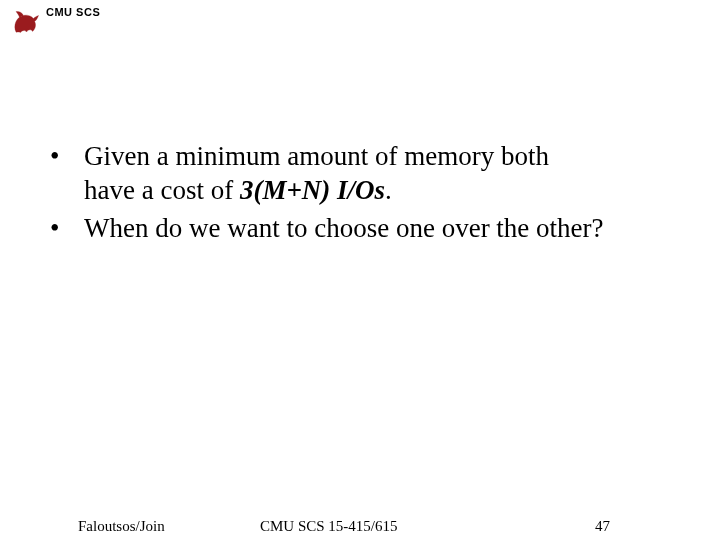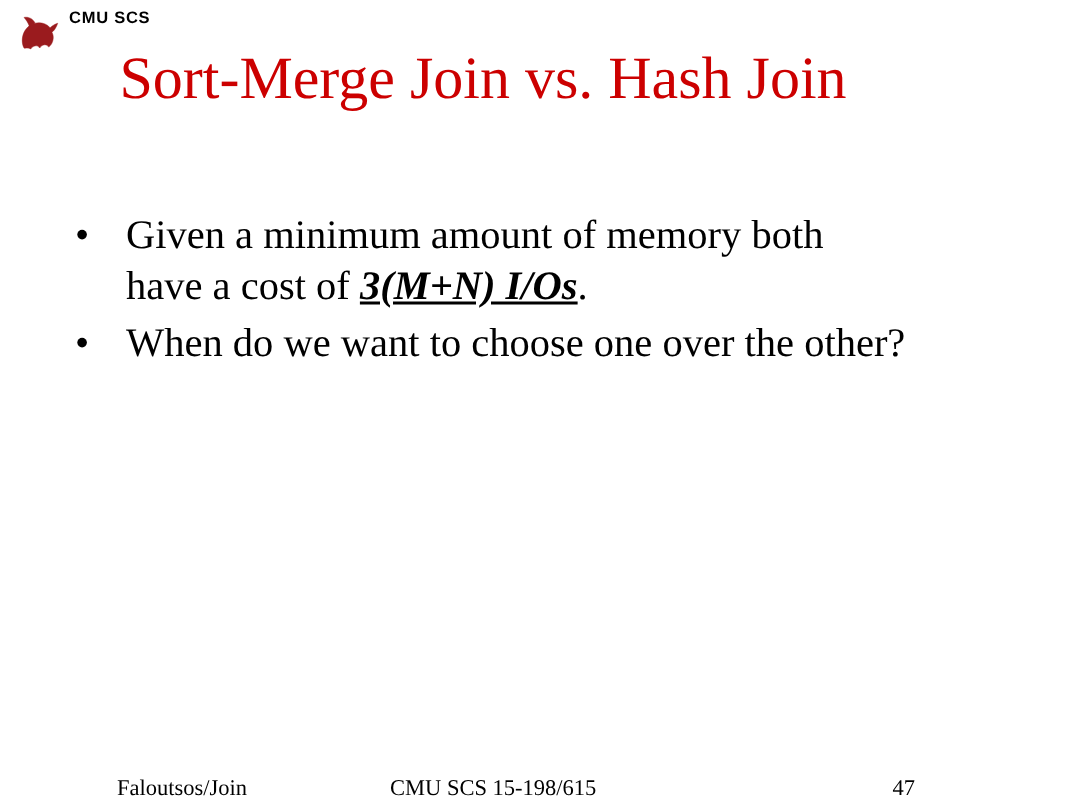--- a/index.html
+++ b/index.html
@@ -68,21 +68,20 @@
     flex: 0 0 34px;
     text-align: left;
     padding-left: 2px;
   }
   .bullet .text {
     flex: 1;
   }
   .emph {
     font-weight: bold;
     font-style: italic;
-    text-decoration: underline;
     text-align: right;
   }
   .footer {
     position: absolute;
     left: 0;
     right: 0;
     bottom: 22px;
     font-size: 15px;
     font-family: "Times New Roman", Times, serif;
     color: #000;
@@ -108,36 +107,35 @@
   <div class="header">
     <span class="logo">
       <svg viewBox="0 0 100 100" width="30" height="30" fill="#9a1b1e" stroke="#9a1b1e">
         <path d="M20 80 C10 60 20 30 45 25 C55 22 70 25 78 35 C85 28 95 25 95 25 C95 25 90 40 82 45 C88 55 85 70 75 78 C70 70 60 72 55 80 C50 72 40 75 35 82 C28 78 22 82 20 80 Z" fill="#9a1b1e"></path>
         <path d="M45 25 C40 15 30 10 20 12 C25 18 30 25 32 32" fill="#9a1b1e"></path>
       </svg>
     </span>
     <span class="dept">CMU SCS</span>
   </div>
 
-  <div class="title">Sort-Merge Join vs. Hash Join</div>
 
   <div class="body">
     <div class="bullet">
       <span class="dot">•</span>
       <span class="text">
         <span>Given a minimum amount of memory both have a cost of </span><span class="emph">3(M+N) I/Os</span><span>.</span>
       </span>
     </div>
     <div class="bullet">
       <span class="dot">•</span>
       <span class="text">
         <span>When do we want to choose one over the other?</span><span class="emph"></span><span></span>
       </span>
     </div>
   </div>
 
   <div class="footer">
     <span class="footer-left">Faloutsos/Join</span>
-    <span class="footer-center">CMU SCS 15-198/615</span>
+    <span class="footer-center">CMU SCS 15-415/615</span>
     <span class="footer-right">47</span>
   </div>
 
 </div>
 
 </body></html>

